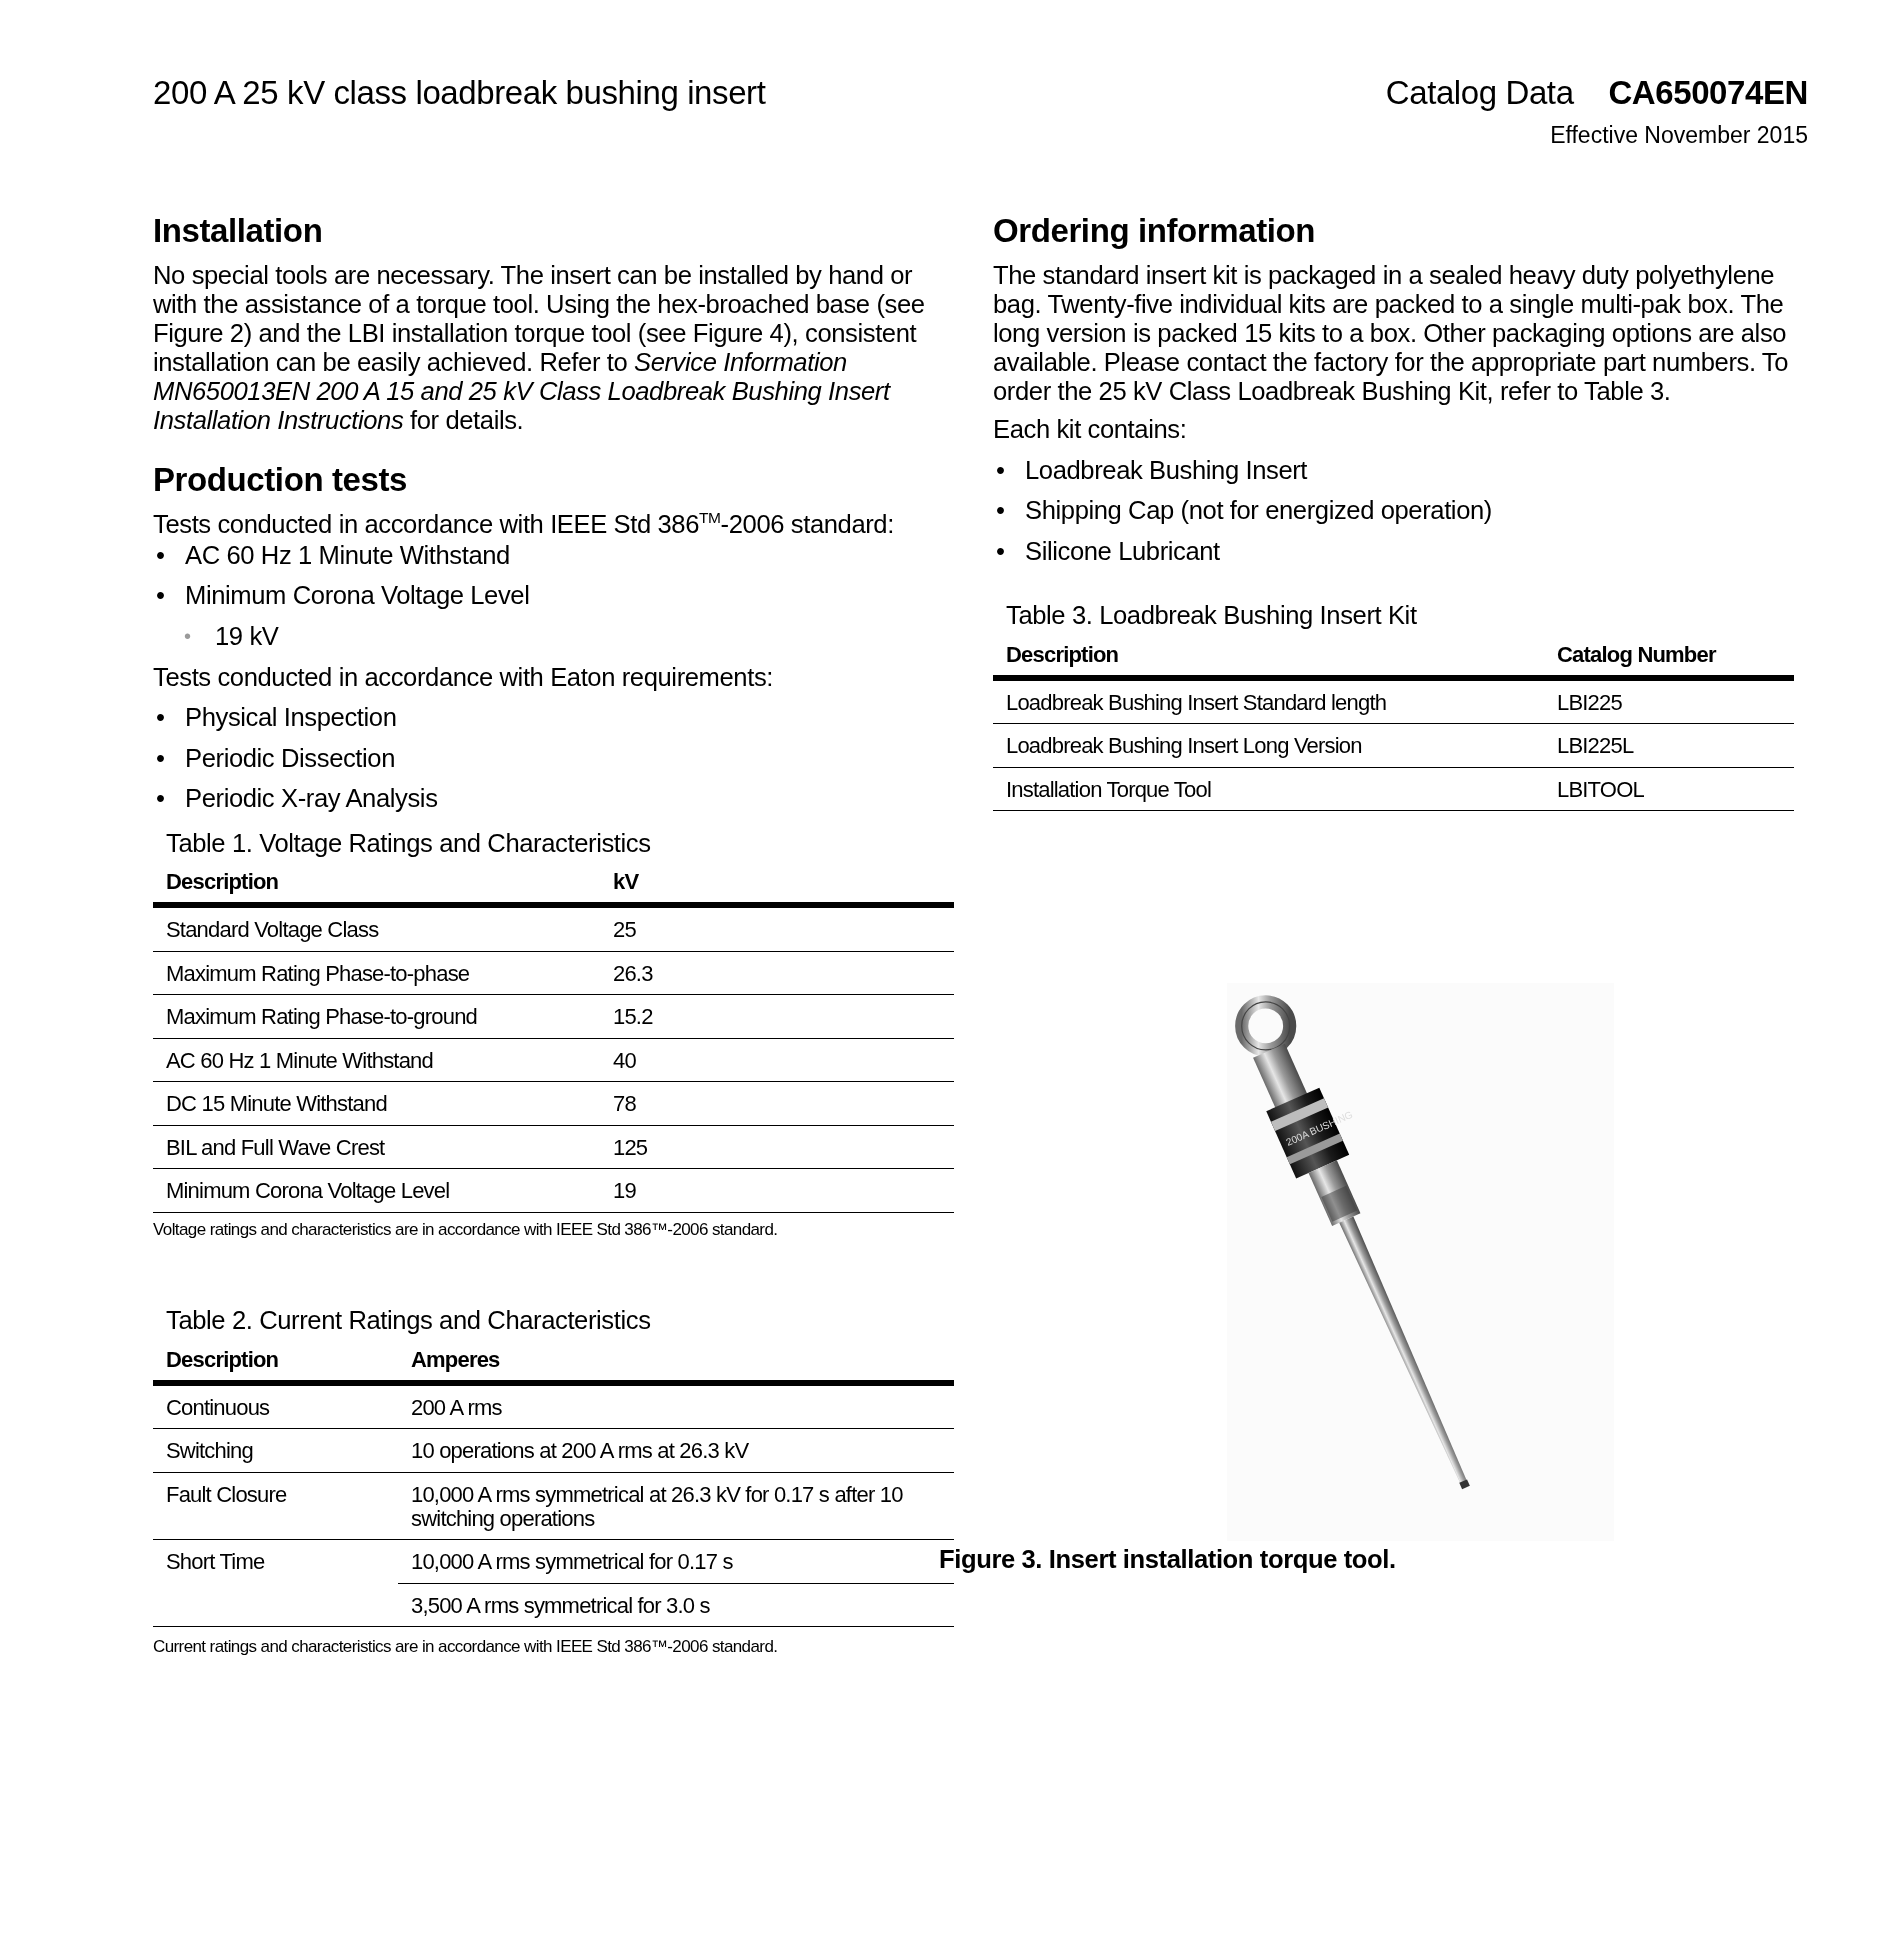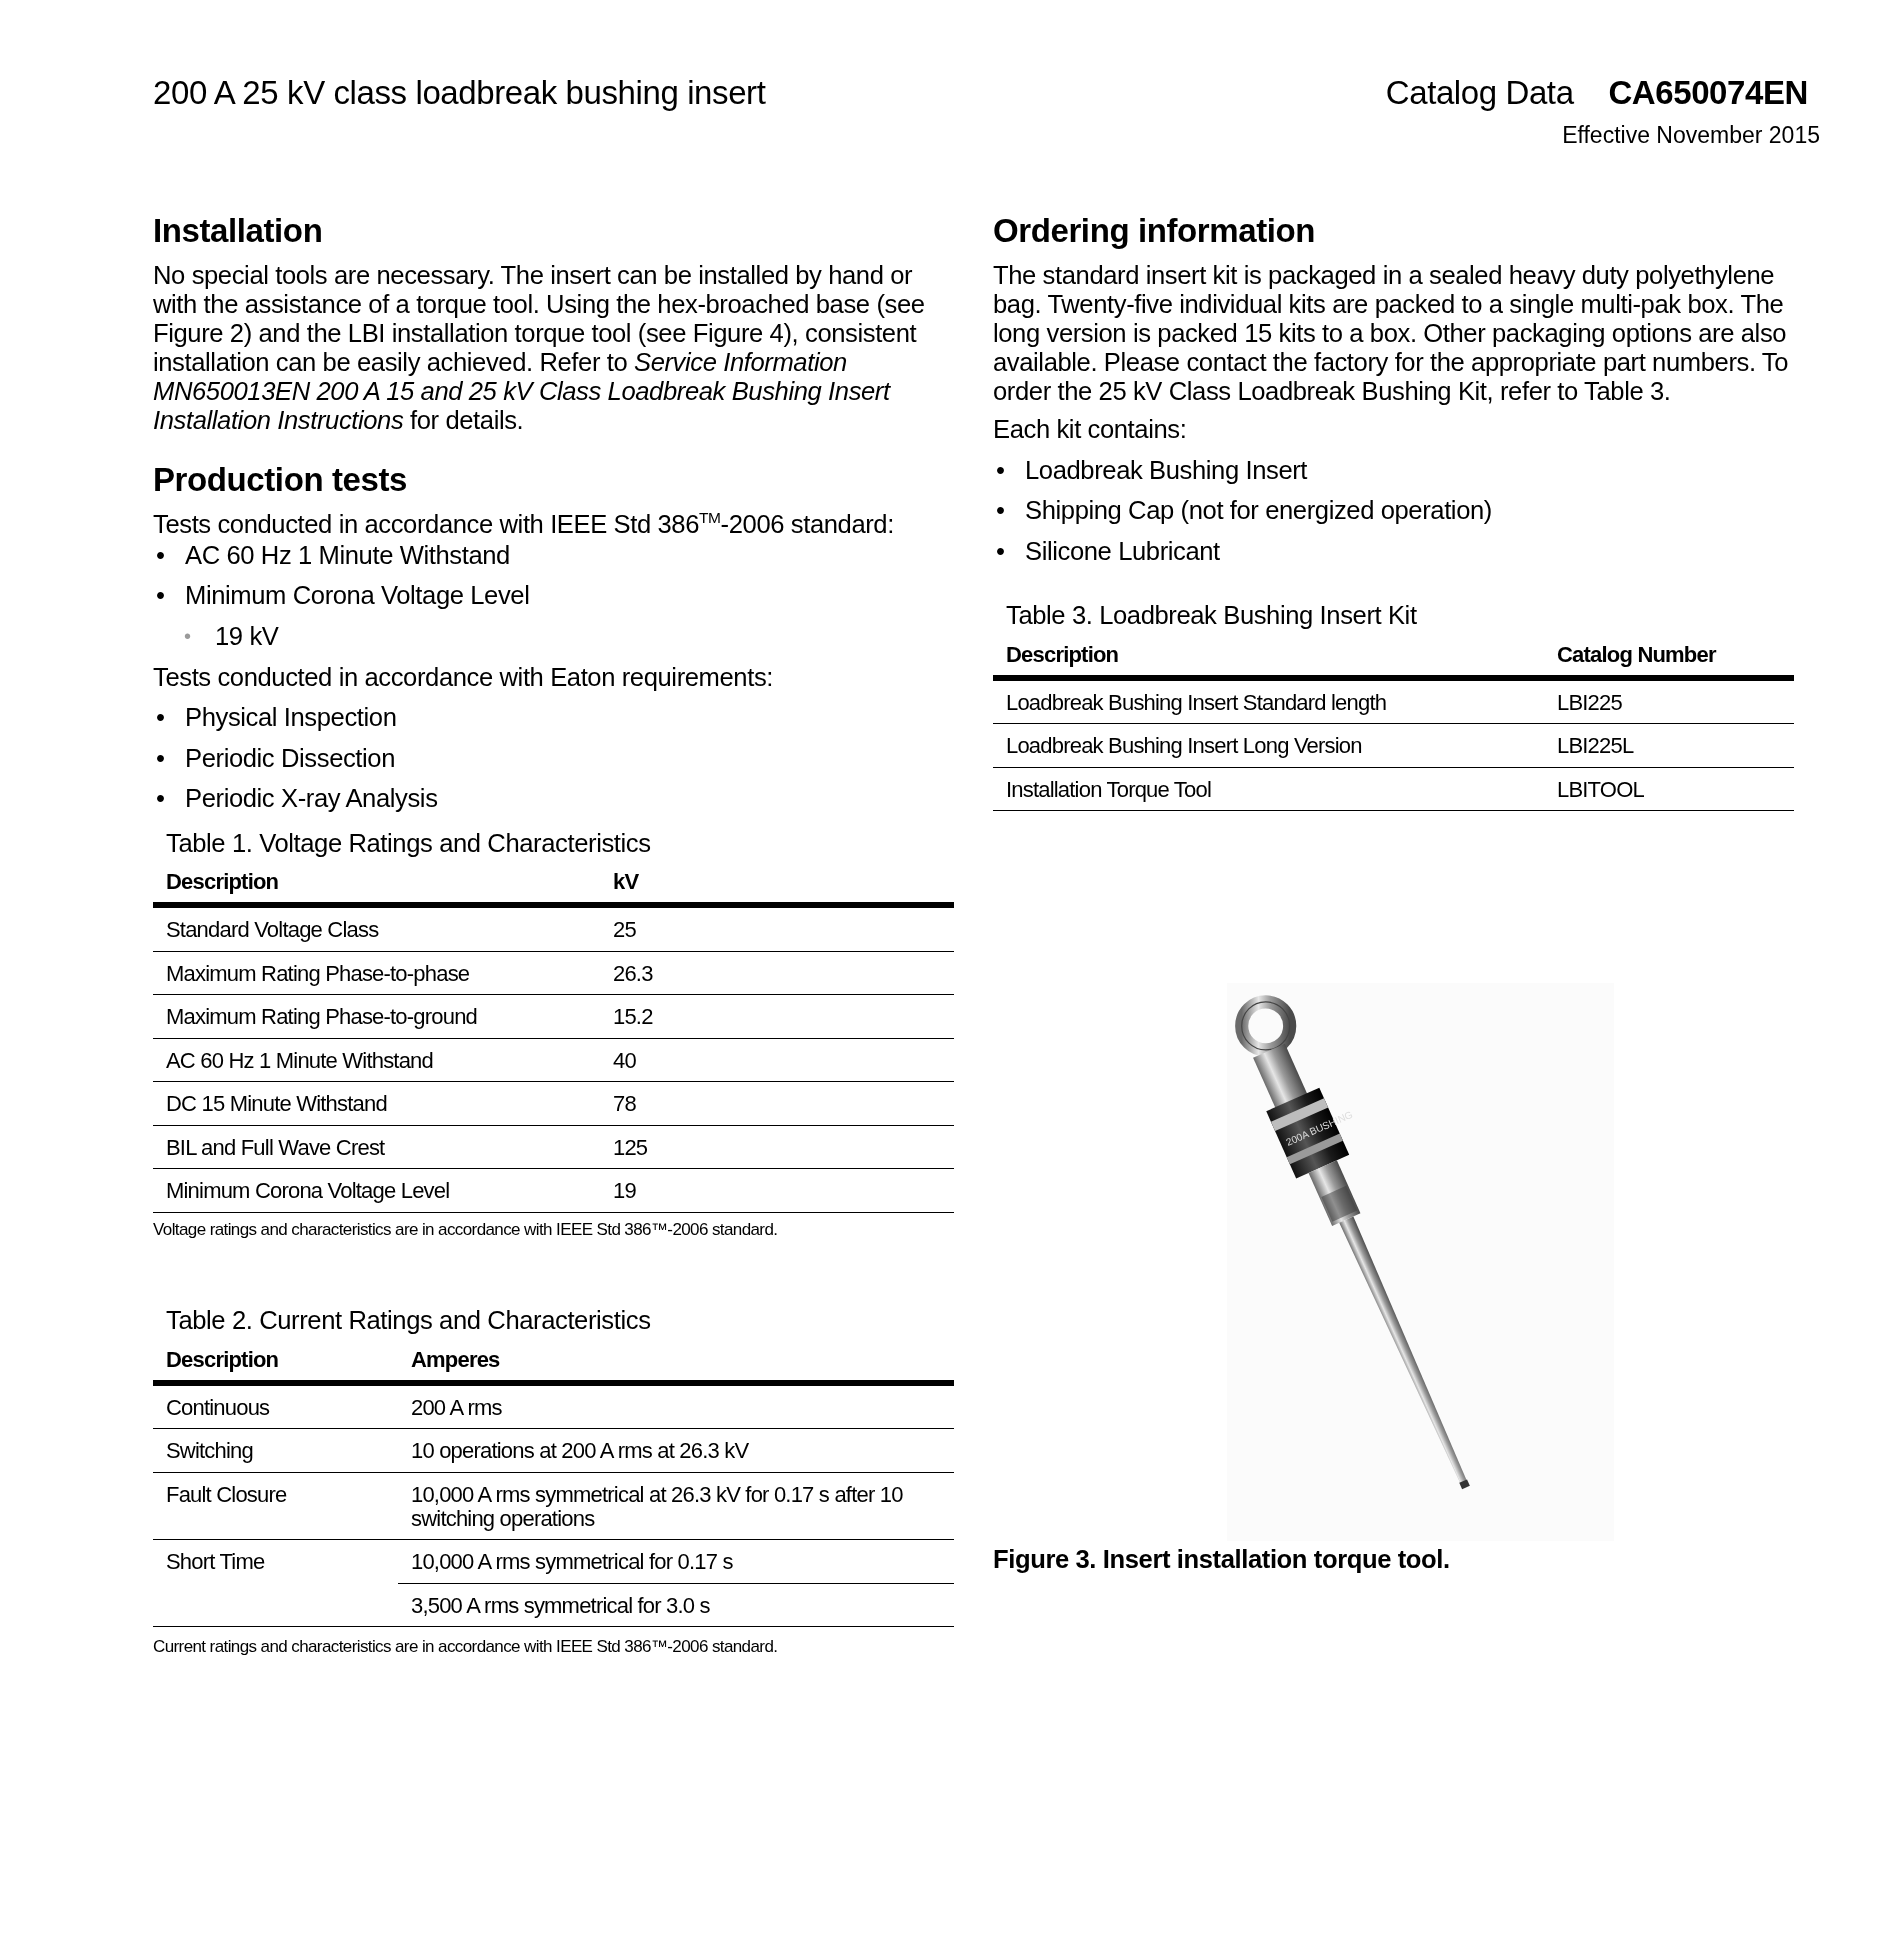--- a/index.html
+++ b/index.html
@@ -5,21 +5,21 @@
   html, body { margin: 0; padding: 0; background: #ffffff; }
   body {
     width: 1896px; height: 2453px; position: relative; overflow: hidden;
     font-family: "Liberation Sans", "DejaVu Sans", sans-serif; color: #000;
   }
   .abs { position: absolute; }
   
   .hdr-title { left: 153px; top: 74px; font-size: 33px; letter-spacing: -0.4px; }
   .hdr-right { right: 88px; top: 74px; font-size: 33px; text-align: right; letter-spacing: -0.4px; }
   .hdr-right .code { font-weight: 700; margin-left: 26px; }
-  .hdr-eff { right: 76px; top: 122px; font-size: 23px; text-align: right; }
+  .hdr-eff { right: 88px; top: 122px; font-size: 23px; text-align: right; }
 
   
   .col-left { left: 153px; top: 213px; width: 801px; }
   .col-right { left: 993px; top: 213px; width: 805px; }
 
   h2.sec { font-size: 33px; font-weight: 700; margin: 0 0 11.6px 0; letter-spacing: -0.4px; line-height: 1.1; }
   p.body { font-size: 25.6px; line-height: 29px; margin: 0 0 9.3px 0; letter-spacing: -0.4px; }
   p.body i { }
   ul.bl { list-style: none; margin: 0 0 7.7px 0; padding: 0; }
   ul.bl li { font-size: 25.6px; line-height: 29px; margin: 0 0 11.6px 0; padding-left: 32px; position: relative; letter-spacing: -0.4px; }
@@ -31,21 +31,21 @@
   
   .tbl-title { font-size: 25.6px; font-weight: 400; margin: 0 0 11.6px 13px; letter-spacing: -0.4px; }
   table.dt { border-collapse: collapse; width: 100%; font-family: "Liberation Sans", sans-serif; }
   table.dt th { font-size: 22px; font-weight: 700; text-align: left; padding: 0 0 7px 13px; border-bottom: 6.2px solid #000; transform-origin: left; letter-spacing: -0.8px; }
   table.dt td { font-size: 22px; text-align: left; padding: 10px 0 8.5px 13px; border-bottom: 1.9px solid #000; vertical-align: top; letter-spacing: -0.8px; line-height: 24px; }
   table.dt td.nob { border-bottom: none; }
   .tbl-note { font-size: 17px; margin-top: 7px; letter-spacing: -0.6px; }
 
   
   .figure { left: 1227px; top: 983px; width: 387px; height: 558px; background: #fbfbfb; }
-  .fig-caption { left: 993px; top: 1545px; font-size: 25.6px; font-weight: 700; letter-spacing: -0.4px; }
+  .fig-caption { left: 939px; top: 1545px; font-size: 25.6px; font-weight: 700; letter-spacing: -0.4px; }
 </style>
 </head>
 <body>
 
 <div class="abs hdr-title">200 A 25 kV class loadbreak bushing insert</div>
 <div class="abs hdr-right">
   <span>Catalog Data</span>
   <span class="code">CA650074EN</span>
 </div>
 <div class="abs hdr-eff">Effective November 2015</div>

